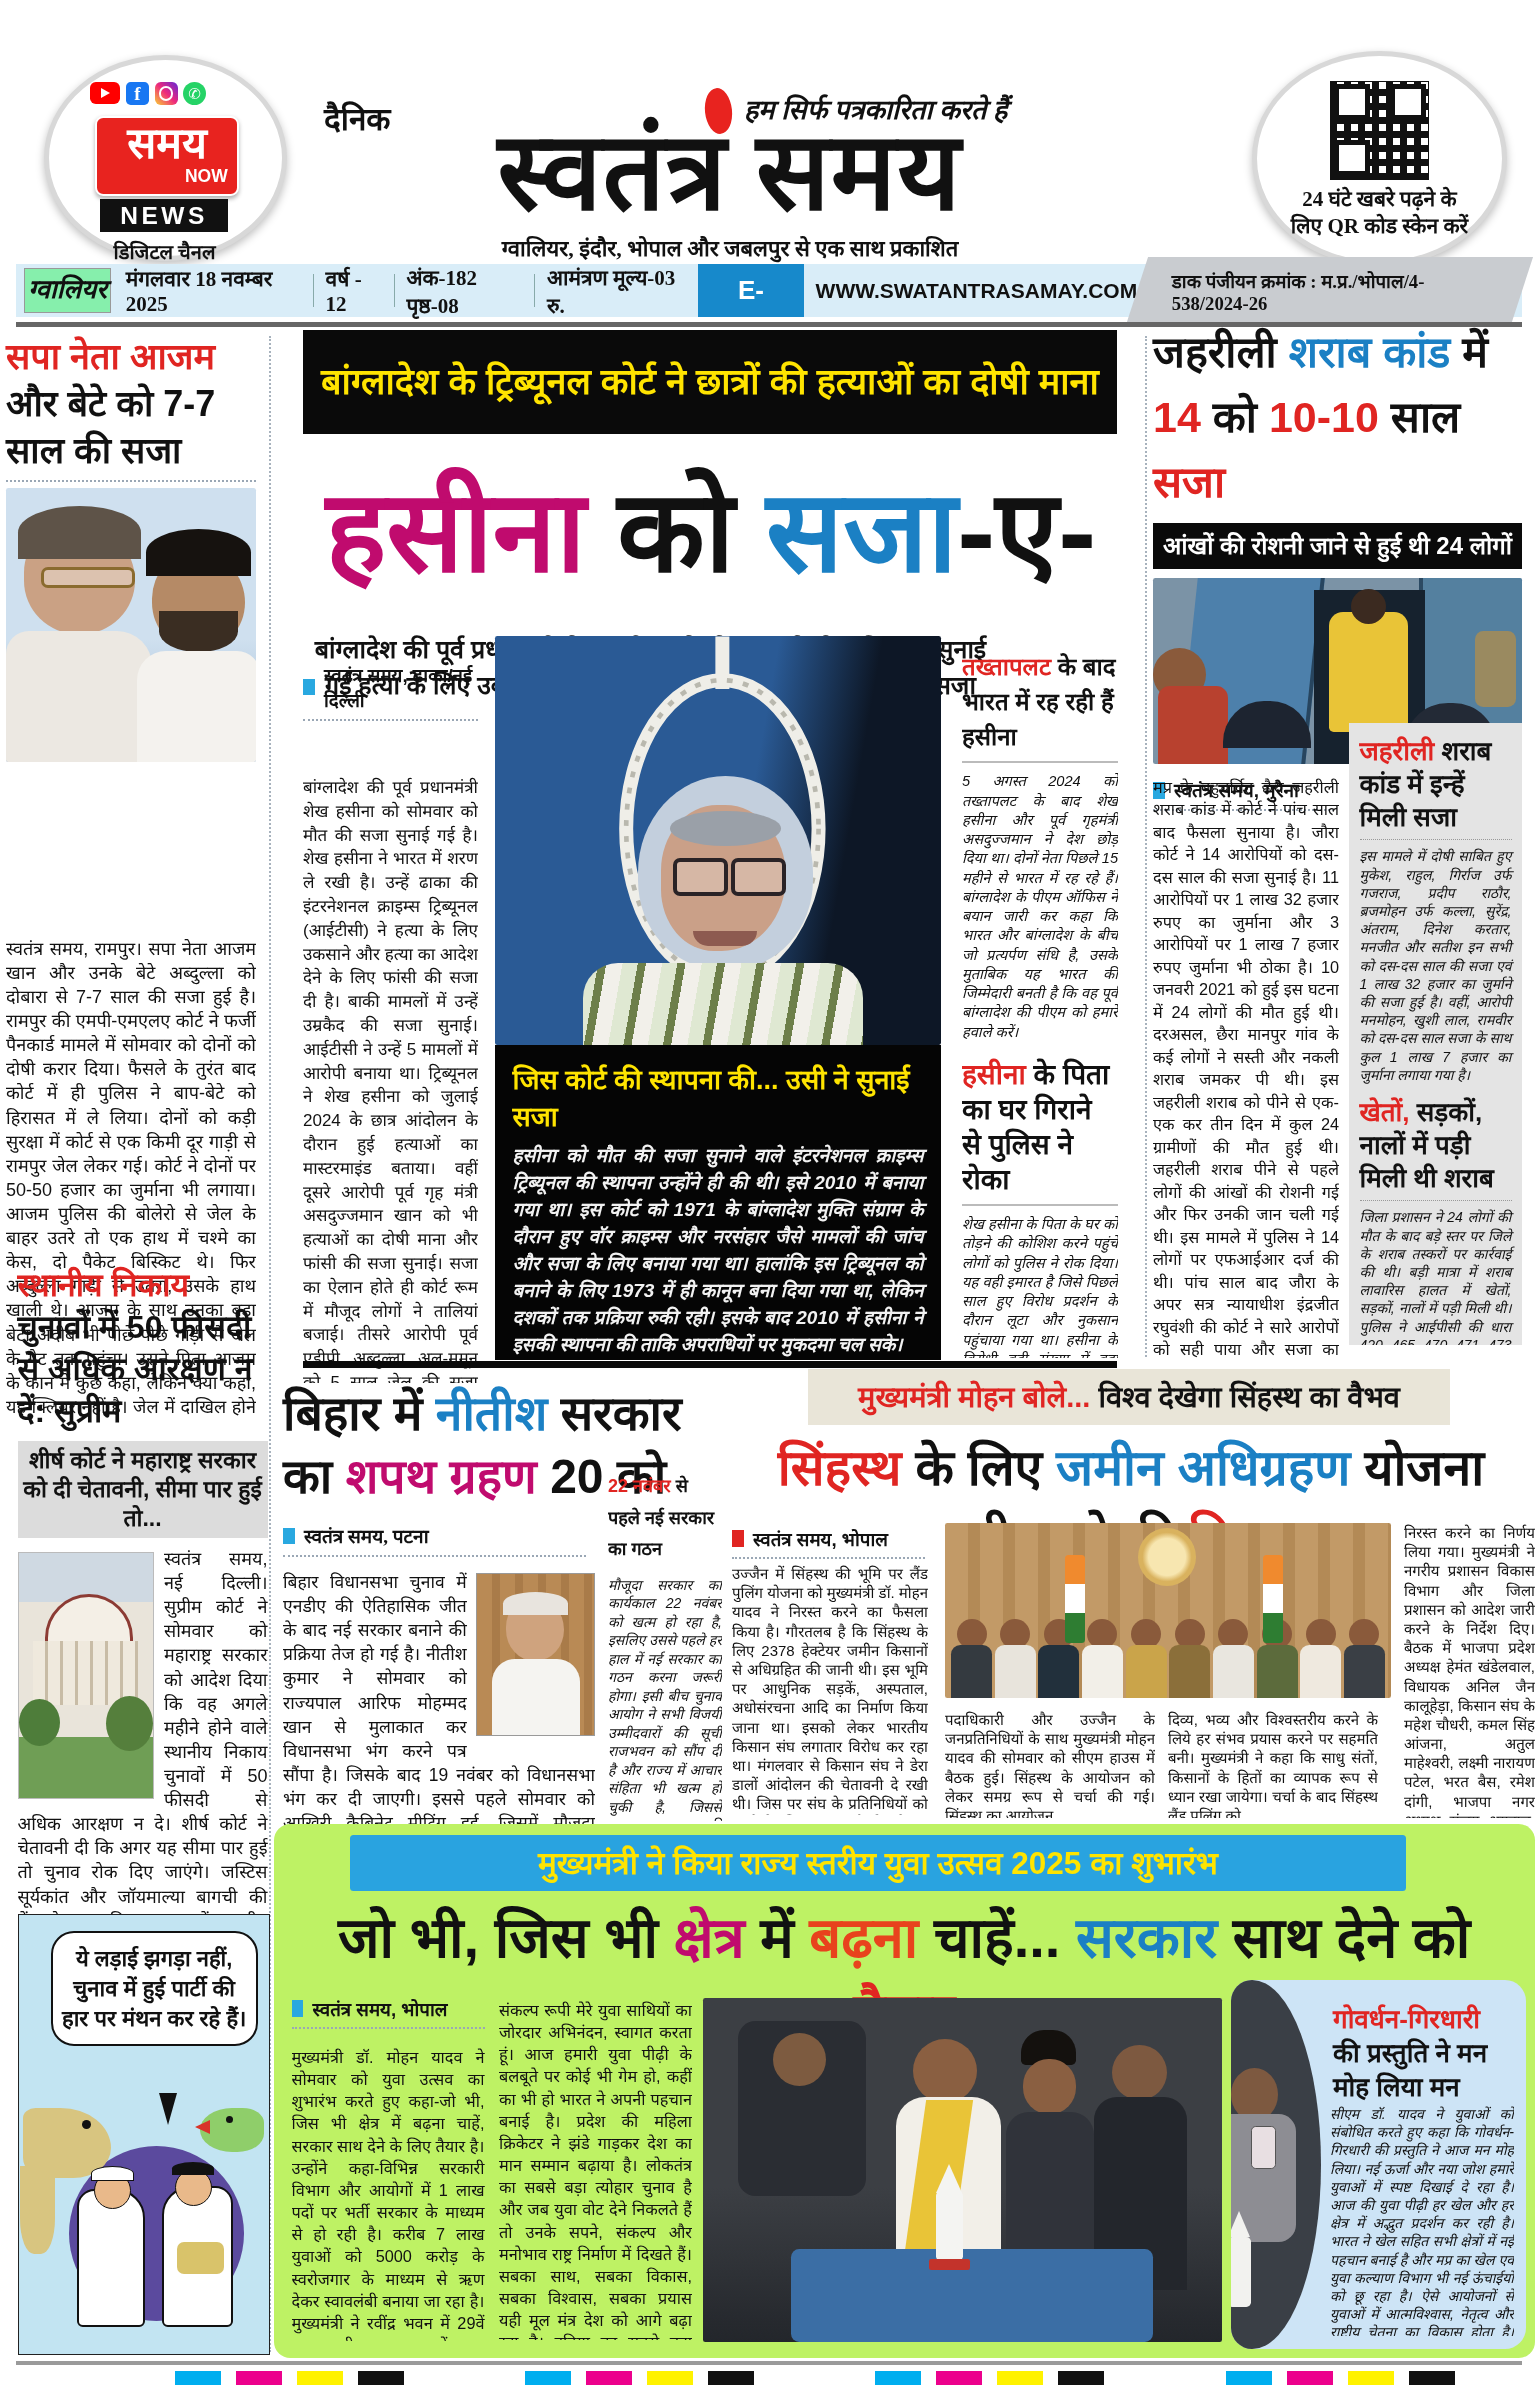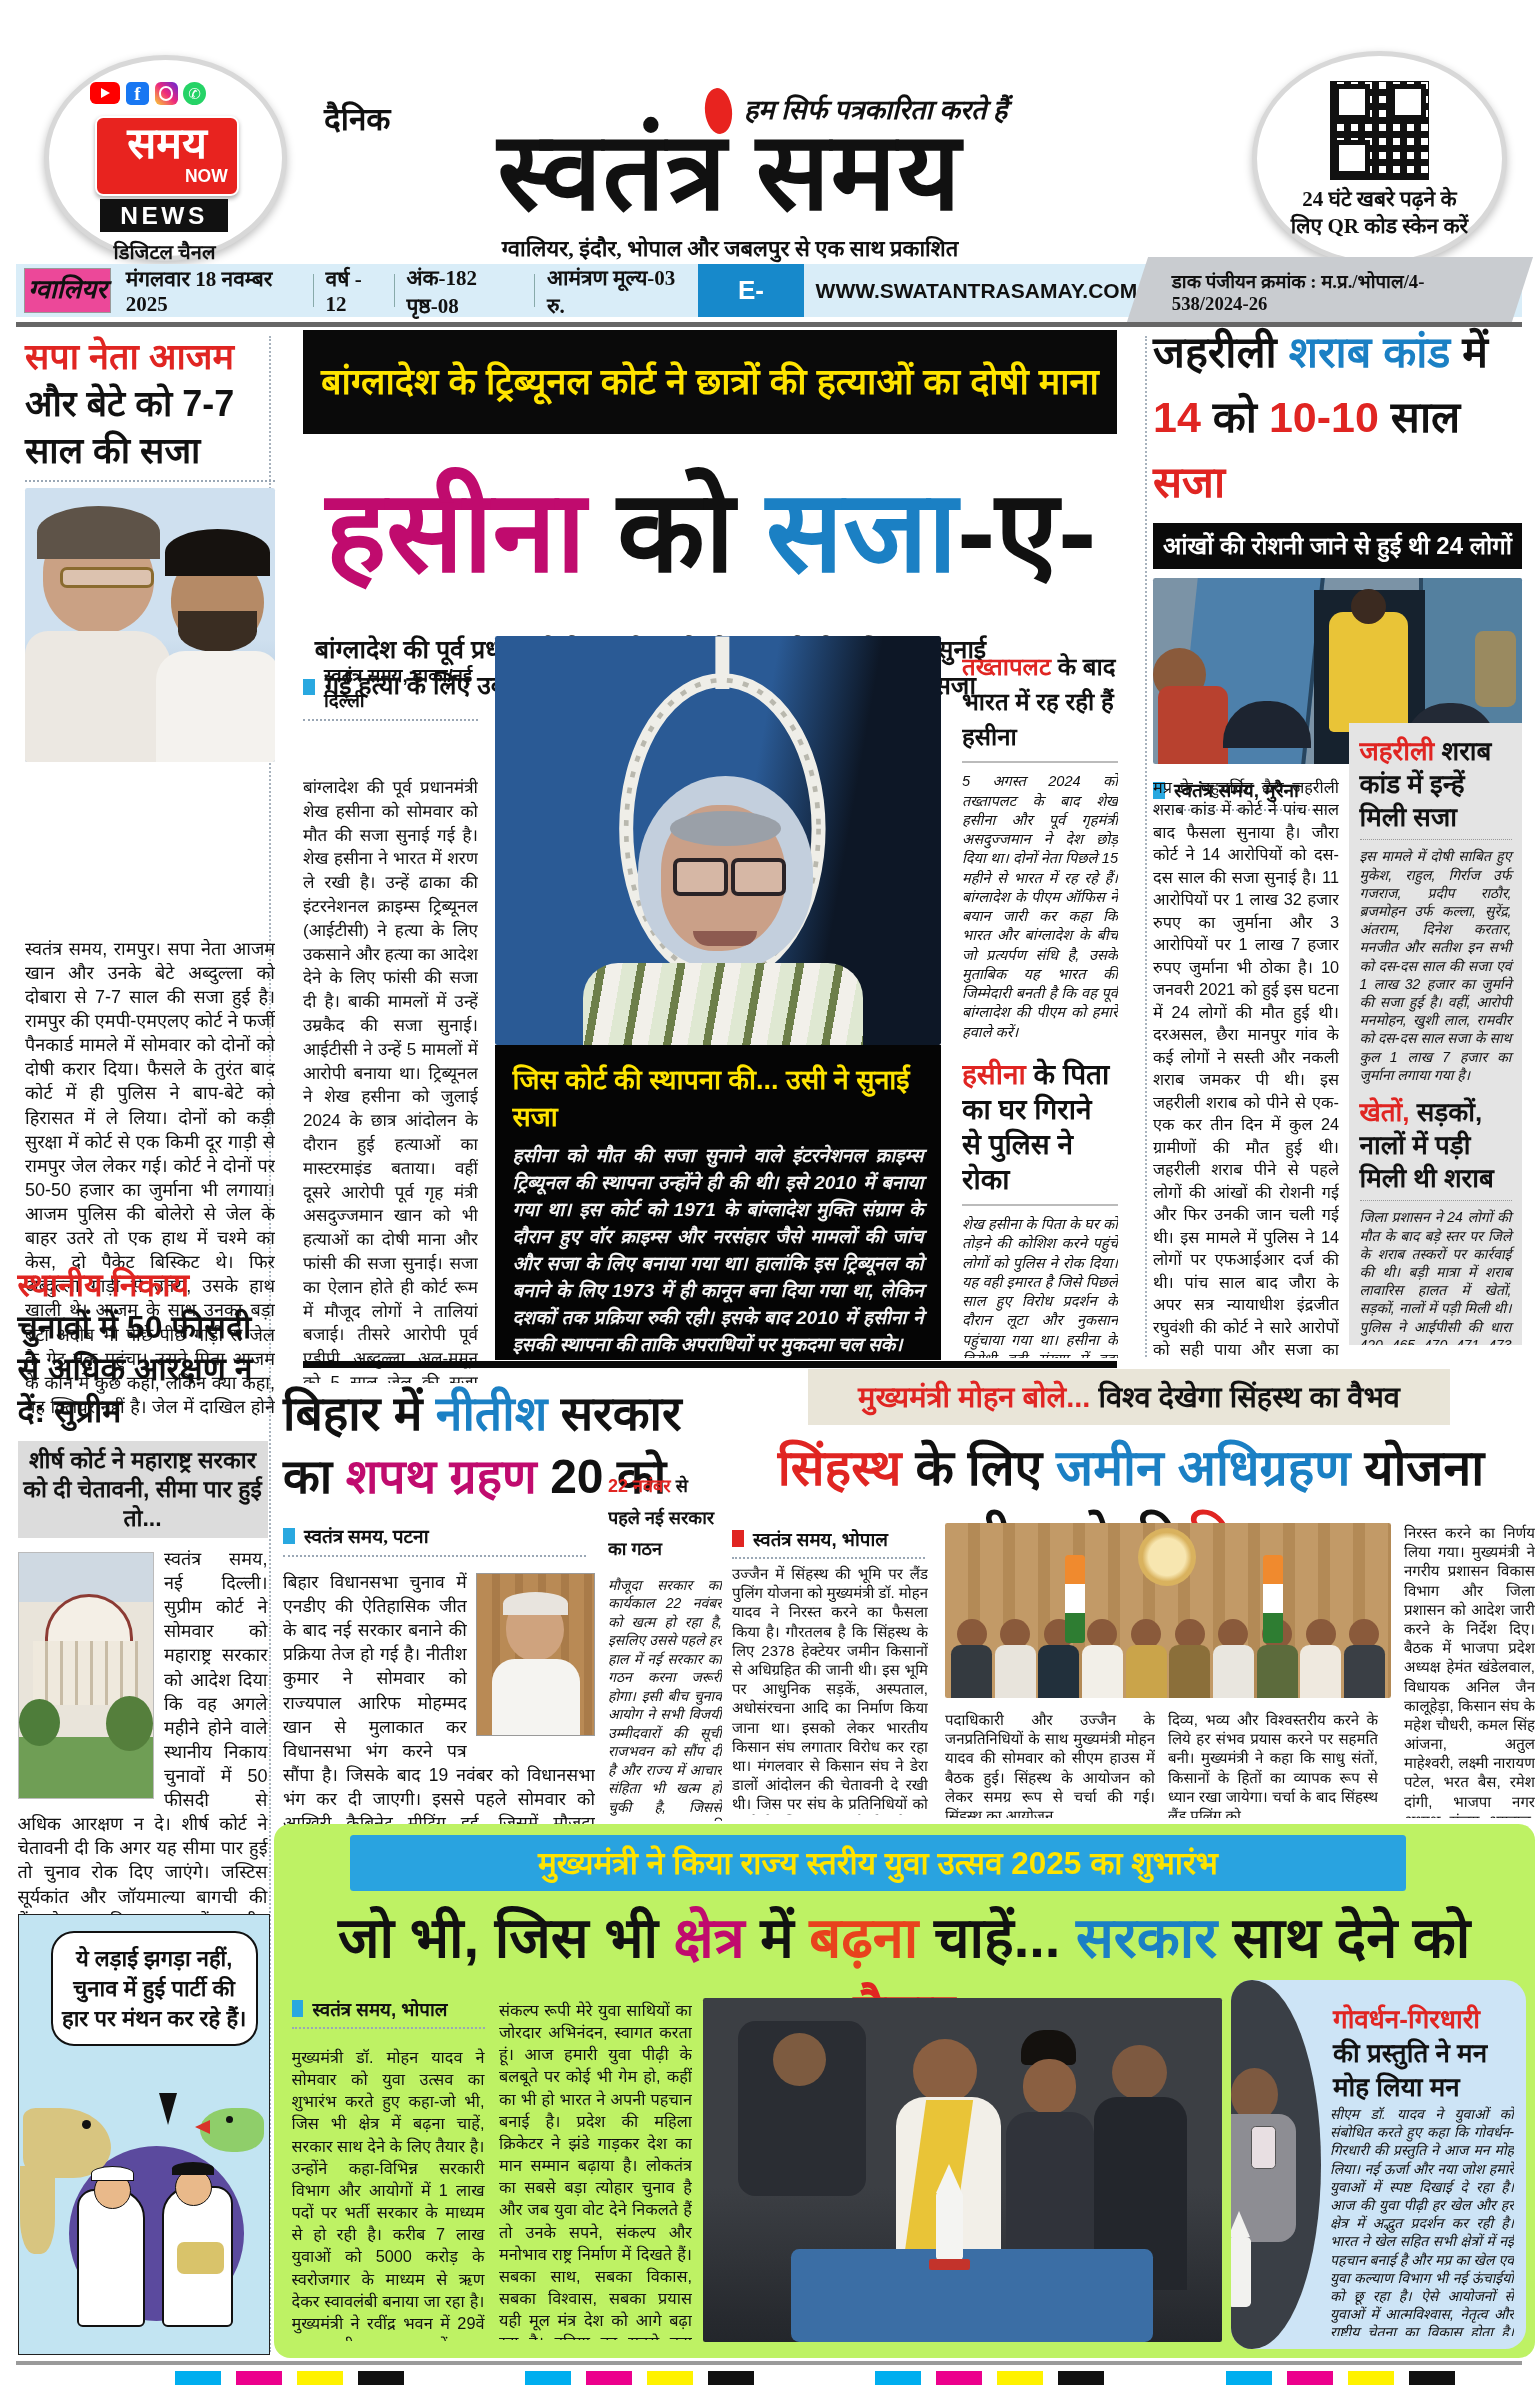--- a/index.html
+++ b/index.html
@@ -68,40 +68,40 @@
              repeating-linear-gradient(90deg,#111 0 7px,#fff 7px 14px);">
         <span class="abs" style="left:3.5px;top:3.5px;width:26px;height:26px;border:5.8px solid #111;background:#fff;"></span>
         <span class="abs" style="right:3.5px;top:3.5px;width:26px;height:26px;border:5.8px solid #111;background:#fff;"></span>
         <span class="abs" style="left:3.5px;bottom:3.5px;width:26px;height:26px;border:5.8px solid #111;background:#fff;"></span>
       </div>
       <div class="abs ctr b ser" style="left:32px;top:130px;width:181px;font-size:21px;line-height:27px;">24 घंटे खबरे पढ़ने के लिए QR कोड स्केन करें</div>
     </div>
   </div>
 
   <div class="abs" style="left:16.3px;top:264px;width:1506px;height:53px;background:#d9edf8;display:flex;align-items:center;">
-    <div class="b ser ital ctr" style="width:93px;height:43px;background:#ec4899;border:1.2px solid #999;margin-left:8.2px;font-size:26px;line-height:41px;">ग्वालियर</div>
+    <div class="b ser ital ctr" style="width:93px;height:43px;background:#86efac;border:1.2px solid #999;margin-left:8.2px;font-size:26px;line-height:41px;">ग्वालियर</div>
     <div class="b ser" style="font-size:21px;margin-left:15px;">मंगलवार 18 नवम्बर 2025</div>
     <div style="width:1.2px;height:33px;background:#8aa;margin:0 11.7px;"></div>
     <div class="b ser" style="font-size:21px;">वर्ष - 12</div>
     <div style="width:1.2px;height:33px;background:#8aa;margin:0 11.7px;"></div>
     <div class="b ser" style="font-size:21px;">अंक-182 पृष्ठ-08</div>
     <div style="width:1.2px;height:33px;background:#8aa;margin:0 11.7px;"></div>
     <div class="b ser" style="font-size:21px;">आमंत्रण मूल्य-03 रु.</div>
     <div class="b ctr" style="width:117px;height:53px;background:#1789cb;color:#fff;font-size:26px;line-height:53px;margin-left:14px;">E- PAPER</div>
     <div class="b" style="font-size:21px;margin-left:11.7px;">WWW.SWATANTRASAMAY.COM</div>
     <div class="b ser" style="margin-left:auto;margin-right:0;background:#c9ccd0;transform:skewX(-18deg);padding:10.5px 35px;font-size:18.7px;">
       <span style="display:inline-block;transform:skewX(18deg);">डाक पंजीयन क्रमांक : म.प्र./भोपाल/4-538/2024-26</span>
     </div>
   </div>
   <div class="abs" style="left:16.3px;top:322px;width:1506px;height:4.7px;background:#666;"></div>
 
   <div class="abs vsep" style="left:269px;top:336px;height:2016px;"></div>
   <div class="abs vsep" style="left:1145px;top:336px;height:1021px;"></div>
 
-  <div class="abs" style="left:25px;top:333px;width:250px;">
+  <div class="abs" style="left:6px;top:333px;width:250px;">
     <div class="b" style="font-size:36px;line-height:47px;">
       <span class="red">सपा नेता आजम</span><br>
       <span>और बेटे को 7-7 साल की सजा</span>
     </div>
     <div class="dotrule" style="margin-top:5.8px;"></div>
     <div class="photo abs" style="left:0;top:155px;width:250px;height:274px;background:linear-gradient(180deg,#cfe0ef 0 55%,#9db6cf);">
       <span class="abs" style="left:17.5px;top:35px;width:111px;height:111px;border-radius:46% 54% 50% 50%;background:#caa184;"></span>
       <span class="abs" style="left:11.7px;top:17.5px;width:123px;height:53px;border-radius:50% 50% 0 0;background:#5e5348;"></span>
       <span class="abs" style="left:35px;top:79px;width:88px;height:15px;border:3.5px solid #8a6b2f;border-radius:7px;background:rgba(255,255,255,.35);"></span>
       <span class="abs" style="left:0px;top:143px;width:146px;height:134px;background:#ece8e2;border-radius:23px 35px 0 0;"></span>

